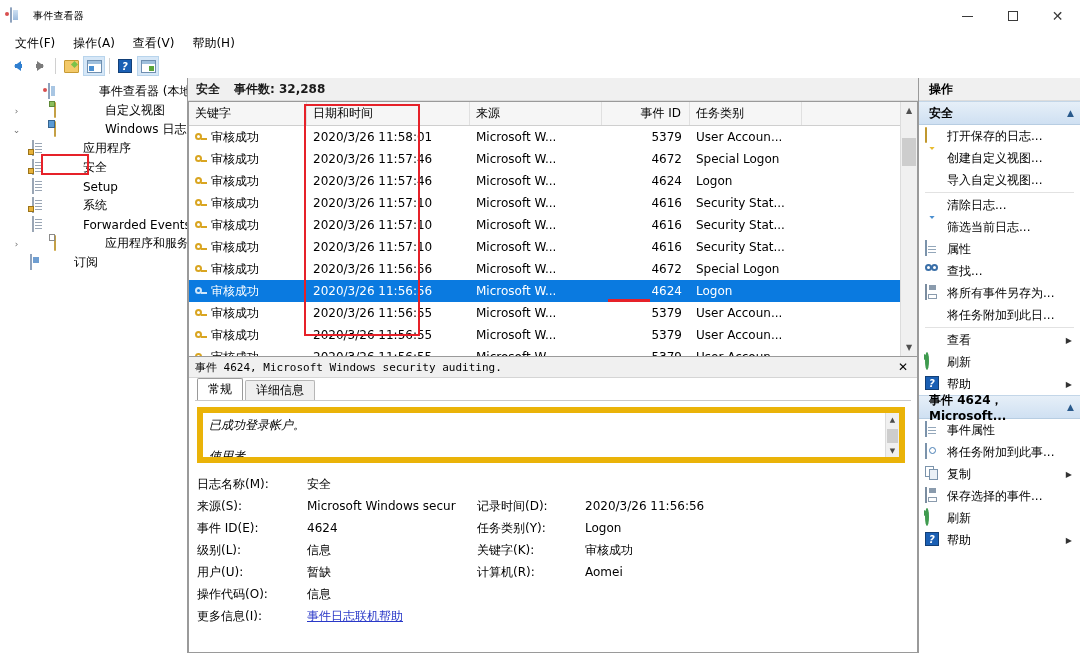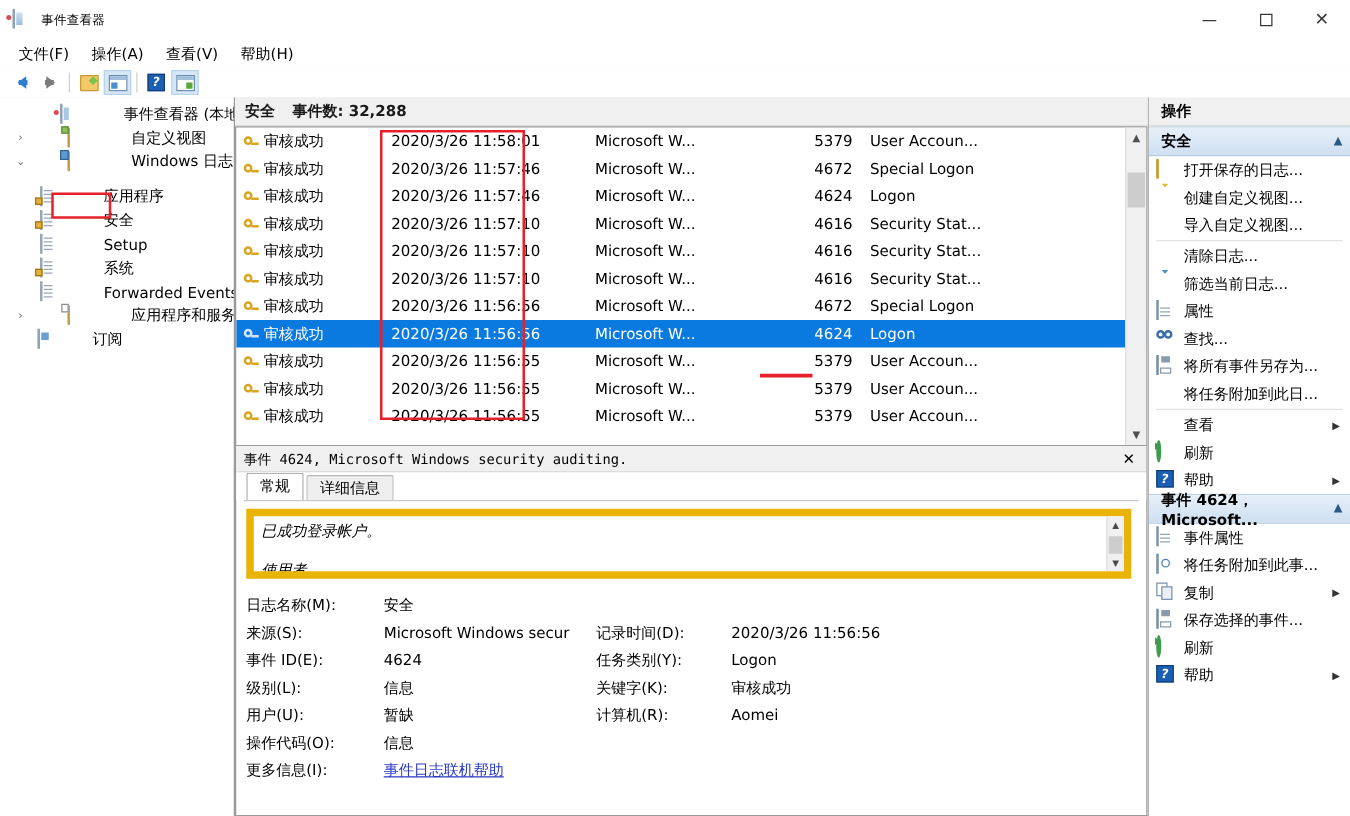--- a/index.html
+++ b/index.html
@@ -336,21 +336,21 @@
         <span class="ticon"><i class="ic-folderview"></i></span>
         <span class="tlabel">自定义视图</span>
       </div>
 
       <div class="tnode" style="padding-left:10px;">
         <span class="twist">⌄</span>
         <span class="ticon"><i class="ic-winlog"></i></span>
         <span class="tlabel">Windows 日志</span>
       </div>
 
-      <div class="tnode" style="padding-left:32px;margin-top:9px;">
+      <div class="tnode" style="padding-left:32px;">
         <span class="ticon"><i class="ic-log app"></i></span>
         <span class="tlabel">应用程序</span>
       </div>
 
       <div class="tnode" style="padding-left:32px;">
         <span class="ticon"><i class="ic-log sec"></i></span>
         <span class="tlabel">安全</span>
       </div>
 
       <div class="tnode" style="padding-left:32px;">
@@ -383,20 +383,28 @@
     </div>
 
     <div class="middle">
 
       <div class="list-header-bar">
         <span>安全</span>
         <span>事件数: 32,288</span>
       </div>
 
       <div class="list-wrap">
+        <div class="cols">
+          <div class="col c-kw">关键字</div>
+          <div class="col c-date">日期和时间</div>
+          <div class="col c-src">来源</div>
+          <div class="col c-eid">事件 ID</div>
+          <div class="col c-task">任务类别</div>
+          <div class="col c-rest"></div>
+        </div>
 
         <div class="rows" id="rows">
             <div class="row">
               <div class="cell c-kw">
                 <span class="key-icon"></span>
                 <span>审核成功</span>
               </div>
               <div class="cell c-date">2020/3/26 11:58:01</div>
               <div class="cell c-src">Microsoft W...</div>
               <div class="cell c-eid">5379</div>

